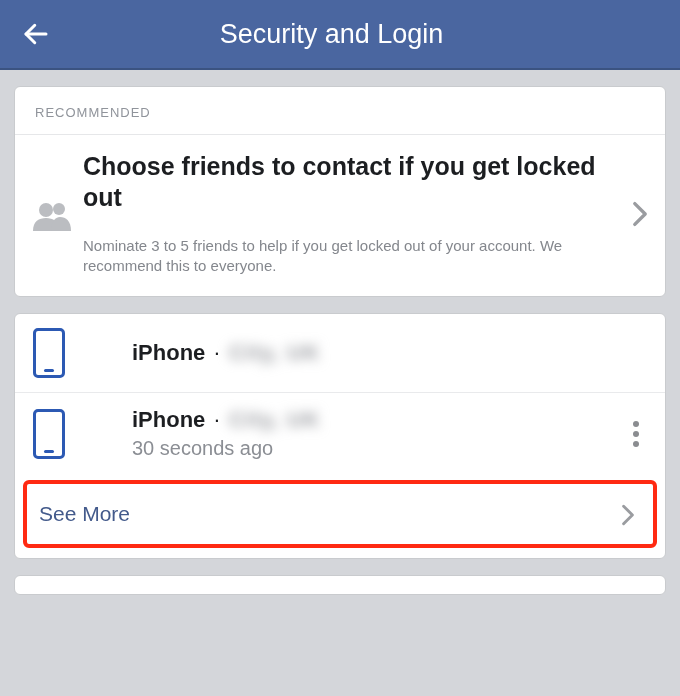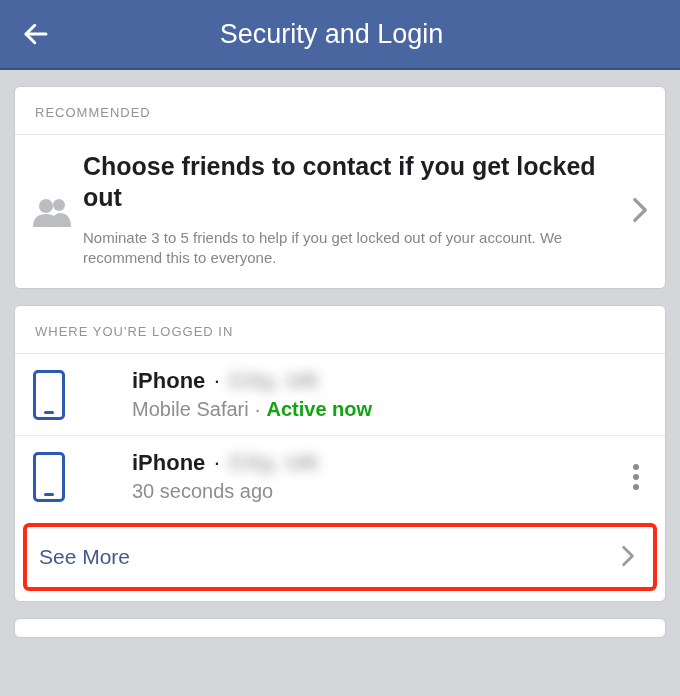--- a/index.html
+++ b/index.html
@@ -63,21 +63,21 @@
     display:flex;
     align-items:flex-start;
     padding-top:4px;
   }
   .rec-text { flex: 1; padding-right:6px; }
   .rec-title {
     font-size: 25px;
     font-weight: 700;
     color: #1c1e21;
     line-height: 1.25;
-    margin-bottom: 14px;
+    margin-bottom: 22px;
   }
   .rec-sub {
     font-size: 15px;
     color: #84878d;
     line-height: 1.35;
   }
   .chev {
     width: 30px;
     color: #9a9ca0;
     flex-shrink:0;
@@ -130,21 +130,21 @@
   .s-active { color:#13a313; font-weight:700; }
   .more-dots { width:30px; color:#8a8c90; font-size:24px; display:flex; align-items:center; justify-content:center; flex-direction:column; gap:4px;}
   .dot { width:6px; height:6px; border-radius:50%; background:#8a8c90;}
   .see-more-wrap{
     border: 4px solid #ff2a12;
     border-radius: 6px;
     margin: 6px 8px 10px;
   }
   .see-more {
     display:flex;
-    align-items:flex-start;
+    align-items:flex-end;
     padding: 18px 10px 18px 12px;
     cursor:pointer;
   }
   .see-more-label{
     flex:1;
     font-size:21px;
     color:#435a8b;
   }
   .card.peek{
     height:20px;
@@ -181,38 +181,32 @@
     </div>
     <div class="chev">
       <svg width="16" height="26" viewBox="0 0 12 20" fill="none" stroke="#9a9ca0" stroke-width="2.6" stroke-linecap="round" stroke-linejoin="round">
           <polyline points="2 2 10 10 2 18"></polyline>
         </svg>
     </div>
   </div>
 </div>
 
 <div class="card">
-  <div class="card-header">WHERE YOU'RE LOGGED IN</div>
 
   <div class="session-row">
     <div class="device-icon">
       <div class="phone">
           <span class="apple"></span>
         </div>
     </div>
     <div class="session-text">
       <div class="s-line1">
         <span class="s-device-name">iPhone</span>
         <span class="s-dot">·</span>
         <span class="s-location">City, UK</span>
-      </div>
-      <div class="s-line2">
-        <span>Mobile Safari</span>
-        <span> · </span>
-        <span class="s-active">Active now</span>
       </div>
     </div>
   </div>
 
   <div class="session-row" style="border-bottom:none">
     <div class="device-icon">
       <div class="phone">
           <span class="apple"></span>
         </div>
     </div>

